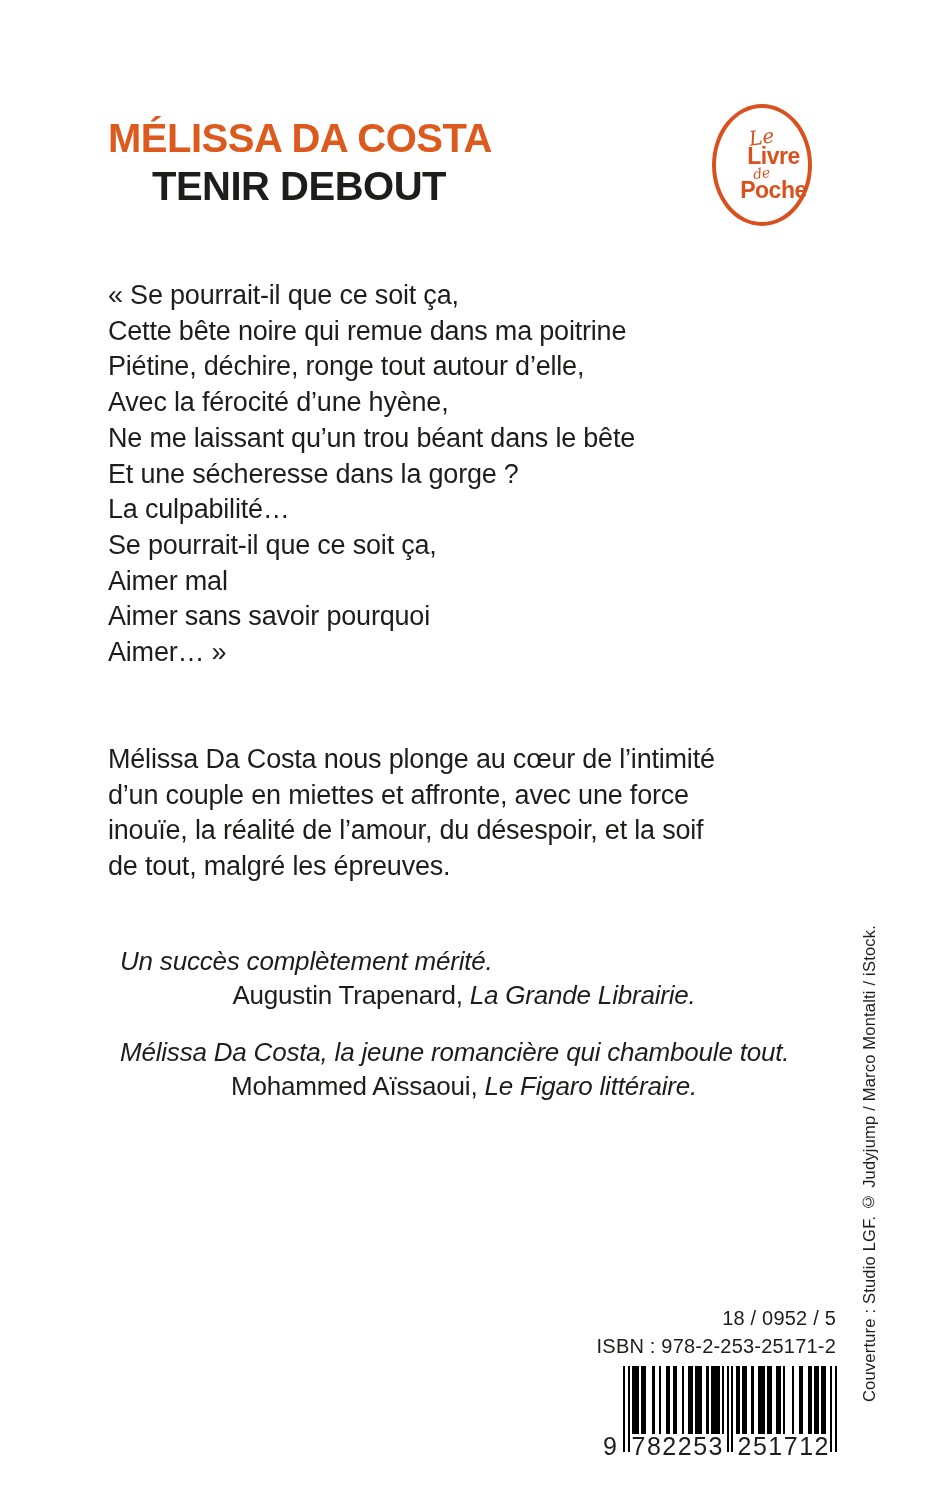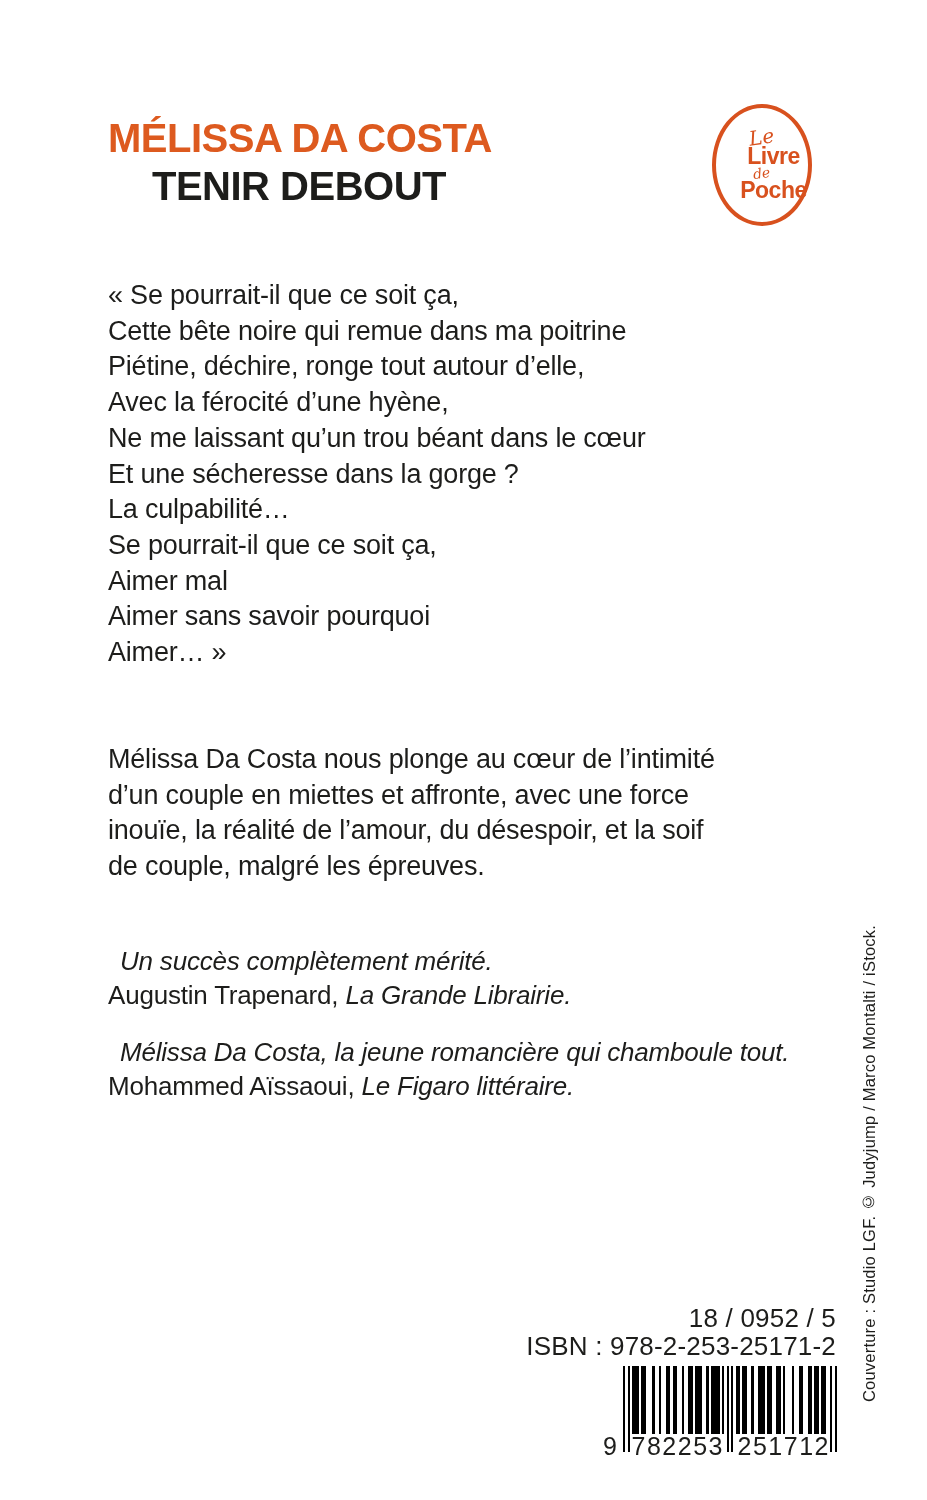--- a/index.html
+++ b/index.html
@@ -47,34 +47,34 @@
   
   .synopsis{
     position:absolute;left:108px;top:742px;width:720px;
     font-size:27px;line-height:35.7px;letter-spacing:-0.2px;
   }
   
   .quote-block{position:absolute;left:108px;width:712px;font-size:26px;line-height:34px;letter-spacing:-0.2px;}
   .quote-block.q1{top:944px;}
   .quote-block.q2{top:1035px;}
   .quote-text{font-style:italic;margin-left:12px;}
-  .quote-attribution{text-align:left;}
+  .quote-attribution{text-align:center;}
   .attr-source{font-style:italic;}
   
   .credits{
     position:absolute;left:856px;top:944px;height:440px;width:26px;
     writing-mode:vertical-rl;transform:rotate(180deg);
     font-size:16.5px;letter-spacing:0.2px;color:#1d1d1b;
     display:flex;align-items:center;justify-content:center;
     white-space:nowrap;
   }
   
   .imprint{
     position:absolute;right:91px;top:1304px;
-    text-align:right;font-size:26px;line-height:28px;letter-spacing:0.2px;
+    text-align:right;font-size:20px;line-height:28px;letter-spacing:0.2px;
   }
   
   .barcode{
     position:absolute;left:623px;top:1366px;width:214px;height:104px;
   }
   .bars{display:flex;align-items:flex-start;height:86px;}
   .bc-module{width:2.25px;height:68px;background:transparent;flex:0 0 auto;}
   .bc-module.on{background:#000;}
   .bc-module.guard{height:86px;}
   .bc-digit-left{
@@ -101,34 +101,34 @@
     <span class="word">Livre</span>
     <span class="script small">de</span>
     <span class="word">Poche</span>
   </div>
 
   <div class="poem">
     <div>« Se pourrait-il que ce soit ça,</div>
     <div>Cette bête noire qui remue dans ma poitrine</div>
     <div>Piétine, déchire, ronge tout autour d’elle,</div>
     <div>Avec la férocité d’une hyène,</div>
-    <div>Ne me laissant qu’un trou béant dans le cœur</div>
+    <div>Ne me laissant qu’un trou béant dans le bête</div>
     <div>Et une sécheresse dans la gorge ?</div>
     <div>La culpabilité…</div>
     <div>Se pourrait-il que ce soit ça,</div>
     <div>Aimer mal</div>
     <div>Aimer sans savoir pourquoi</div>
     <div>Aimer… »</div>
   </div>
 
   <div class="synopsis">
     <div>Mélissa Da Costa nous plonge au cœur de l’intimité</div>
     <div>d’un couple en miettes et affronte, avec une force</div>
     <div>inouïe, la réalité de l’amour, du désespoir, et la soif</div>
-    <div>de couple, malgré les épreuves.</div>
+    <div>de tout, malgré les épreuves.</div>
   </div>
 
   <div class="quote-block q1">
     <div class="quote-text">Un succès complètement mérité.</div>
     <div class="quote-attribution">
       <span class="attr-name">Augustin Trapenard, </span><span class="attr-source">La Grande Librairie.</span>
     </div>
   </div>
 
   <div class="quote-block q2">

